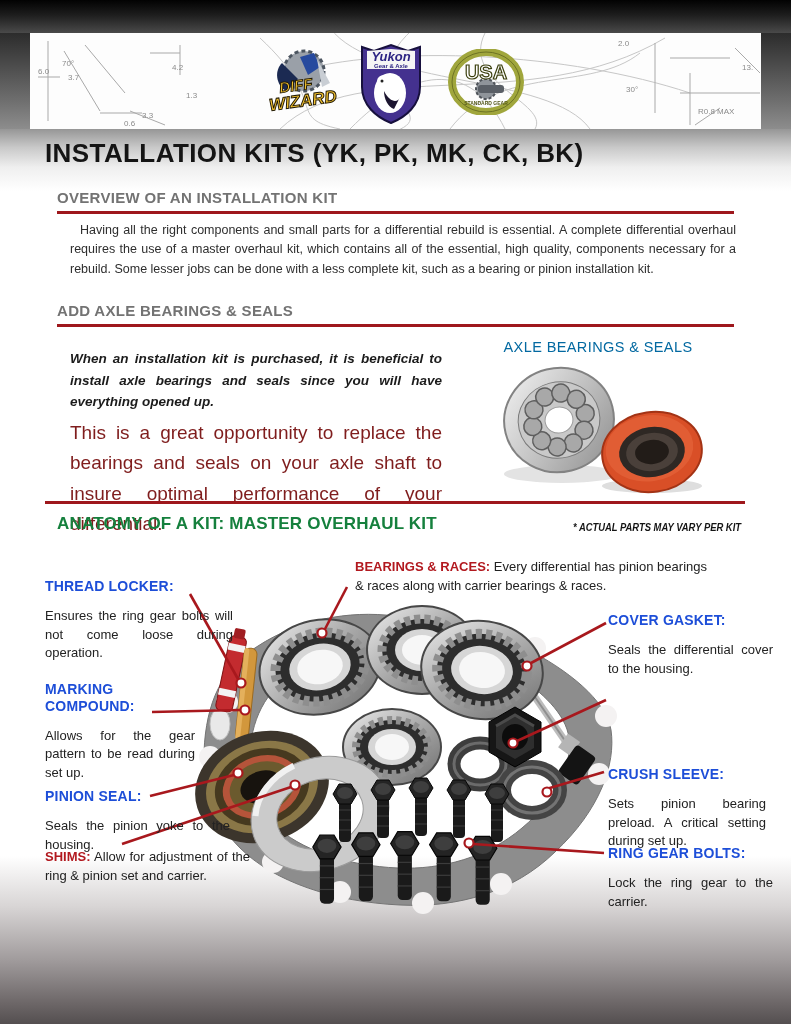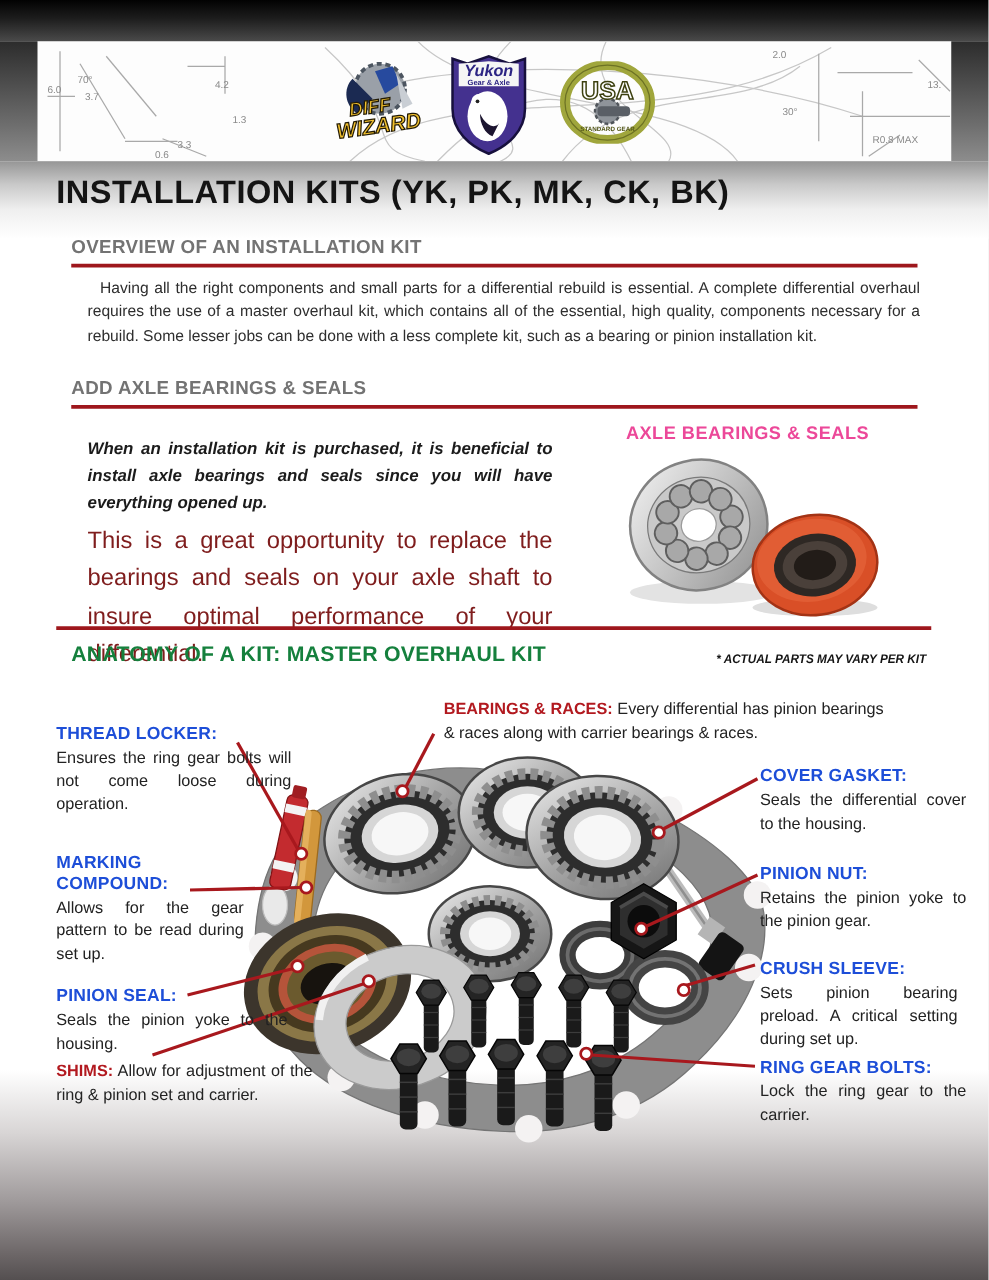--- a/index.html
+++ b/index.html
@@ -19,30 +19,30 @@
   .page-title{position:absolute;left:45px;top:9px;font-size:26px;font-weight:bold;color:#141414;
     letter-spacing:.4px;white-space:nowrap;}
 
   
   .sec-head{font-size:15px;font-weight:bold;color:#737373;letter-spacing:.3px;white-space:nowrap;}
   .red-rule{height:3px;background:#9e171c;}
 
   .body-text{font-size:12.5px;line-height:1.55;color:#2e2e2e;text-align:justify;}
   .col-bold{font-size:13.5px;font-weight:bold;line-height:1.6;color:#1b1b1b;text-align:justify;font-style:italic;}
   .col-reg{font-size:19px;line-height:1.6;color:#7f1d1d;text-align:justify;}
-  .photo-label{font-size:14.5px;font-weight:bold;color:#ec4899;letter-spacing:.4px;text-align:center;}
+  .photo-label{font-size:14.5px;font-weight:normal;color:#0369a1;letter-spacing:.4px;text-align:center;}
 
   .anatomy-head{font-size:17px;font-weight:bold;color:#15803d;letter-spacing:.2px;white-space:nowrap;}
   .anatomy-note{font-size:10px;font-weight:bold;font-style:italic;color:#141414;white-space:nowrap;
     transform:scaleX(.94);transform-origin:left;}
 
   
   .co{z-index:6;}
   .co-label{font-size:14px;font-weight:bold;color:#1d4ed8;line-height:1.2;letter-spacing:.2px;}
-  .co-body{font-size:13px;line-height:1.45;color:#222;text-align:justify;margin-top:2px;}
+  .co-body{font-size:13px;line-height:1.45;color:#222;text-align:justify;margin-top:12px;}
   .co-inline{font-size:13px;line-height:1.45;color:#222;text-align:justify;}
   .co-inline .co-lab{font-weight:bold;color:#b2191f;}
 
   .grad-bottom{left:0;top:856px;width:791px;height:168px;z-index:1;
     background:linear-gradient(180deg,#ffffff 0%,#d8d5d5 30%,#a09b9c 62%,#6c6667 88%,#544f50 100%);}
   .kit-svg{left:170px;top:552px;width:450px;height:400px;z-index:3;}
   .lines-svg{left:0;top:545px;width:791px;height:410px;z-index:5;pointer-events:none;}
   .photo-svg{left:462px;top:358px;width:272px;height:140px;}
 </style>
 </head>
@@ -368,24 +368,20 @@
   <div class="abs co co-inline" style="left:45px;top:848px;width:205px">
     <span class="co-lab">SHIMS:</span>
     <span>Allow for adjustment of the ring &amp; pinion set and carrier.</span>
   </div>
 
   <div class="abs co" style="left:608px;top:612px;width:165px">
     <div class="co-label">COVER GASKET:</div>
     <div class="co-body">Seals the differential cover to the housing.</div>
   </div>
 
-  <div class="abs co" style="left:608px;top:690px;width:165px">
-    <div class="co-label">PINION NUT:</div>
-    <div class="co-body">Retains the pinion yoke to the pinion gear.</div>
-  </div>
 
   <div class="abs co" style="left:608px;top:766px;width:158px">
     <div class="co-label">CRUSH SLEEVE:</div>
     <div class="co-body">Sets pinion bearing preload. A critical setting during set up.</div>
   </div>
 
   <div class="abs co" style="left:608px;top:845px;width:165px">
     <div class="co-label">RING GEAR BOLTS:</div>
     <div class="co-body">Lock the ring gear to the carrier.</div>
   </div>

